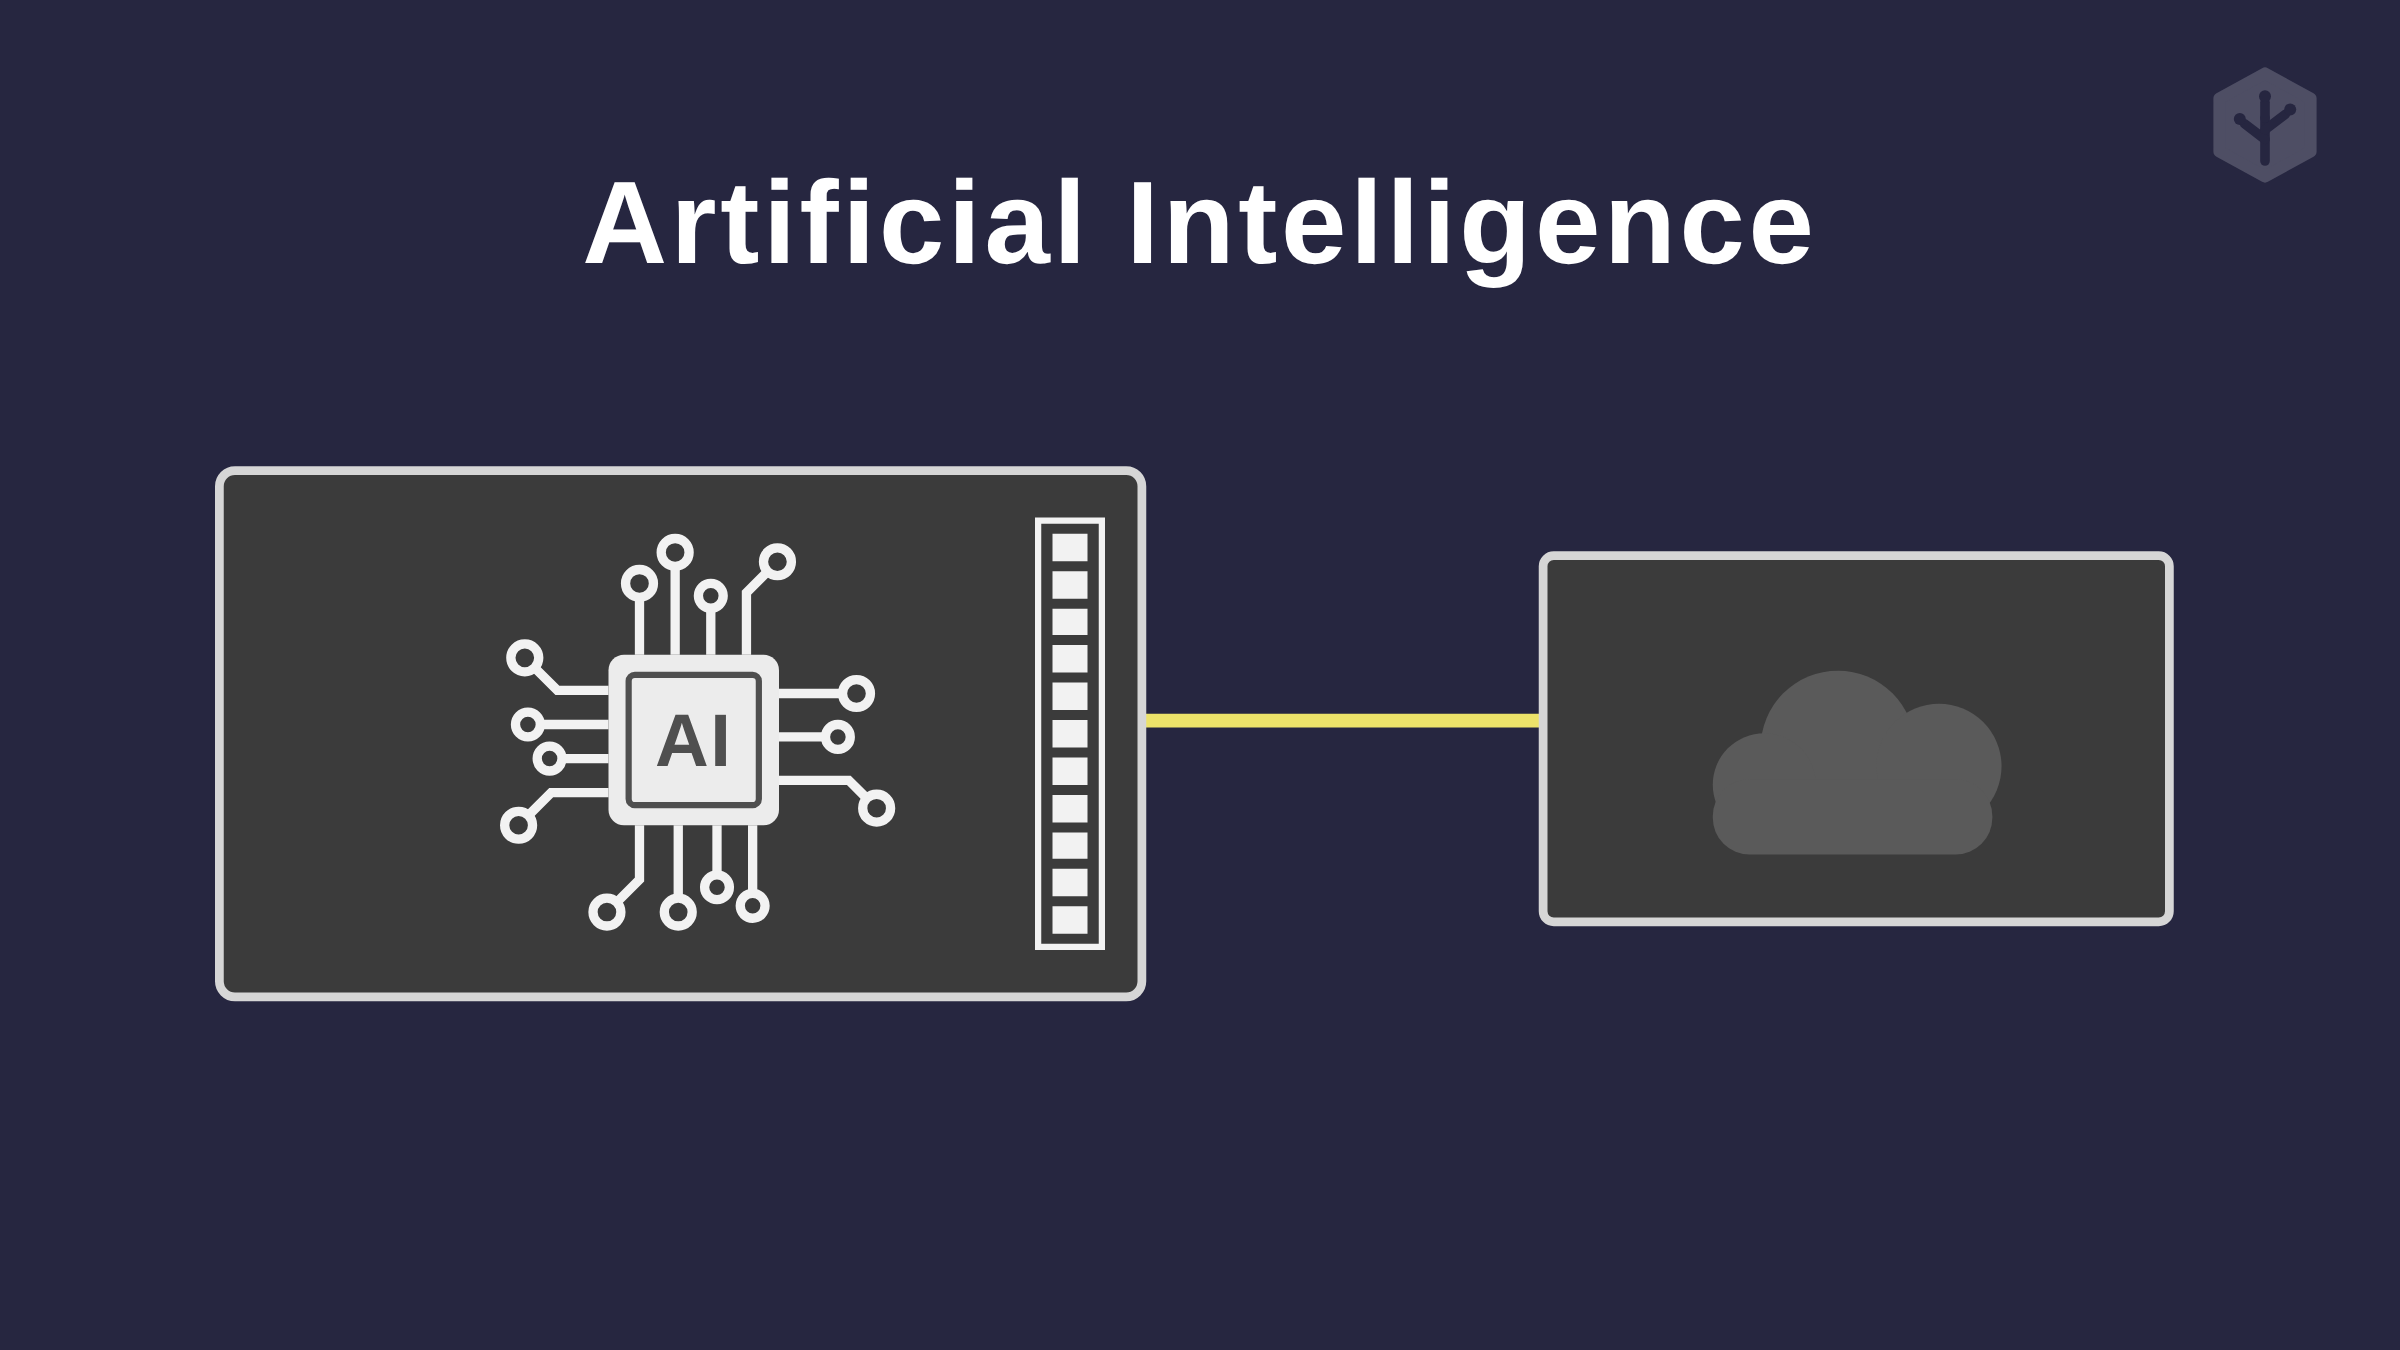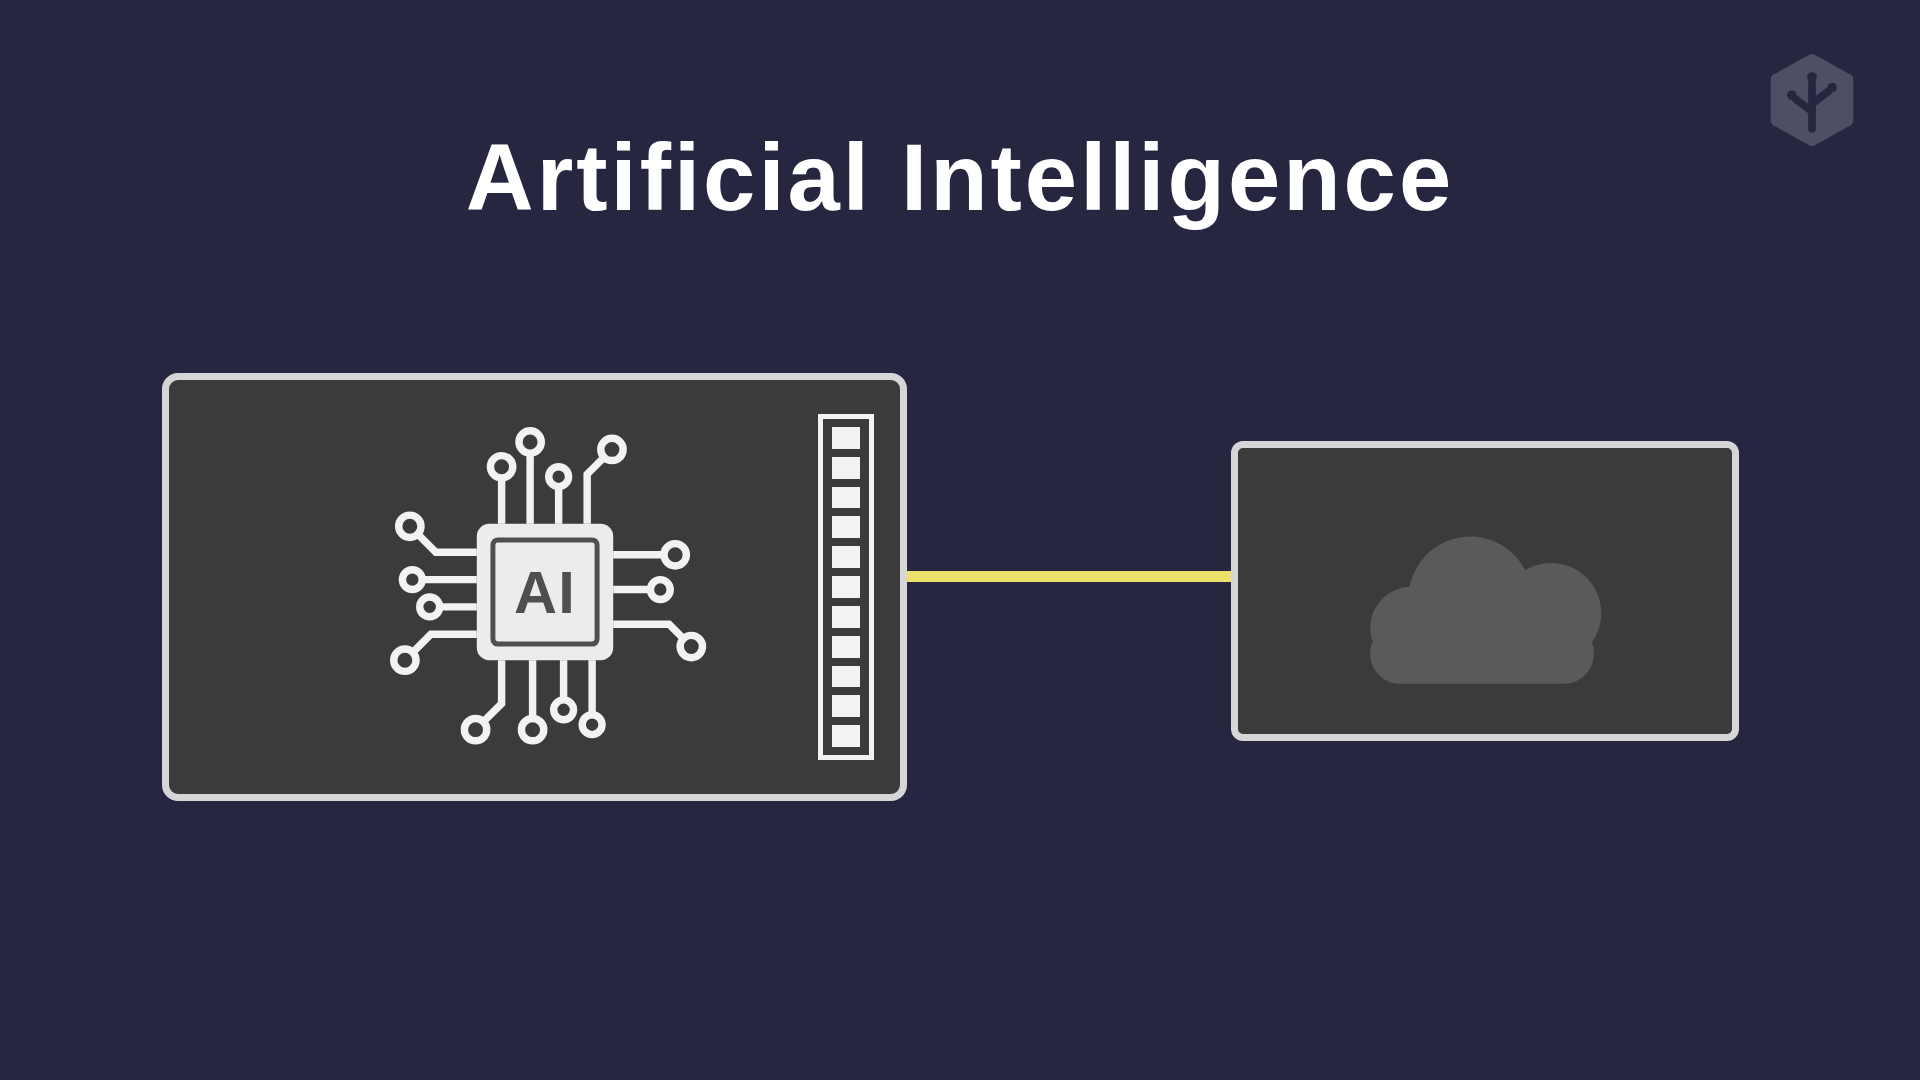--- a/index.html
+++ b/index.html
@@ -28,21 +28,21 @@
   .hex  { fill: var(--logo-gray, #4e4e64); stroke: var(--logo-gray, #4e4e64); stroke-width: 10; stroke-linejoin: round; }
   .tree { stroke: var(--background, #262640); stroke-width: 8; stroke-linecap: round; fill: none; }
   .leaf { fill: var(--background, #262640); }
 
   .panel {
     position: absolute;
     background: var(--panel-fill, #3b3b3b);
     border: 7px solid var(--panel-border, #d6d6d6);
     z-index: 1;
   }
-  .panel.left  { left: 162px; top: 373px; width: 745px; height: 428px; border-radius: 16px; }
+  .panel.left  { left: 172px; top: 373px; width: 745px; height: 428px; border-radius: 16px; }
   .panel.right {
     left: 1231px; top: 441px; width: 508px; height: 300px; border-radius: 12px;
     display: flex; align-items: center; justify-content: center;
   }
 
   .chip-svg { position: absolute; left: 190px; top: 26px; width: 372px; height: 372px; }
   .chip-body  { fill: var(--chip-face, #ececec); }
   .chip-inner { fill: none; stroke: var(--chip-ink, #4f4f4f); stroke-width: 4; }
   .trace { stroke: var(--trace-white, #f2f2f2); stroke-width: 6; fill: none; }
   .node  { fill: var(--panel-fill, #3b3b3b); stroke: var(--trace-white, #f2f2f2); stroke-width: 6; }

